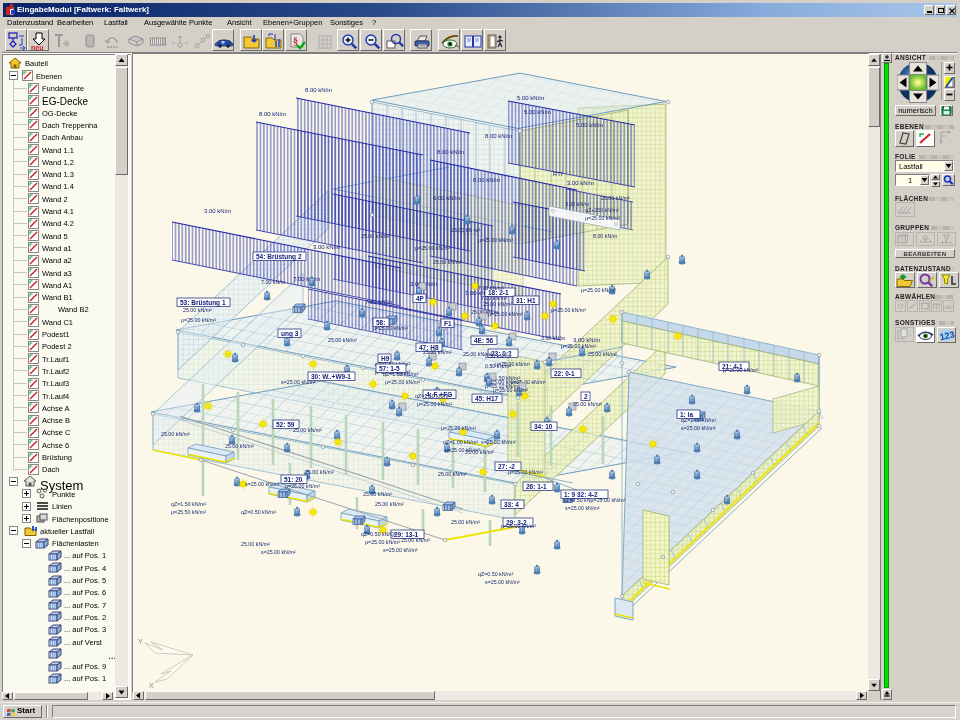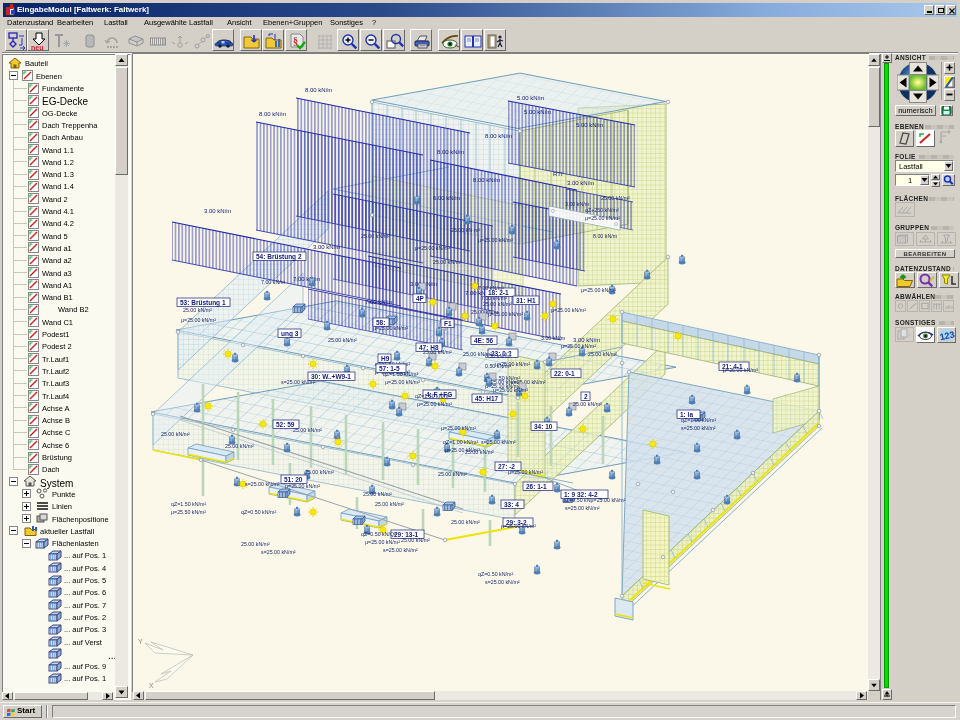--- a/index.html
+++ b/index.html
@@ -24,21 +24,21 @@
 <div class="btn" style="left:935px;top:5px;width:10px;height:10px;"></div>
 <div class="btn" style="left:946px;top:5px;width:10px;height:10px;"></div>
 <div class="abs" style="left:926.5px;top:11px;width:5px;height:1.5px;background:#000;"></div>
 <div class="abs" style="left:938px;top:7.5px;width:5.5px;height:5.5px;border:1px solid #000;border-top-width:1.5px;"></div>
 <svg class="abs" style="left:949px;top:7.5px" width="6" height="6" viewBox="0 0 6 6">
     <path d="M0.5 0.5 L5.5 5.5 M5.5 0.5 L0.5 5.5" stroke="#000" stroke-width="1.1"></path>
   </svg>
 <div class="abs" style="left:7px;top:18px;font-size:7.5px;color:#000;">Datenzustand</div>
 <div class="abs" style="left:57px;top:18px;font-size:7.5px;color:#000;">Bearbeiten</div>
 <div class="abs" style="left:104px;top:18px;font-size:7.5px;color:#000;">Lastfall</div>
-<div class="abs" style="left:144px;top:18px;font-size:7.5px;color:#000;">Ausgewählte Lastfall</div>
+<div class="abs" style="left:144px;top:18px;font-size:7.5px;color:#000;">Ausgewählte Punkte</div>
 <div class="abs" style="left:227px;top:18px;font-size:7.5px;color:#000;">Ansicht</div>
 <div class="abs" style="left:263px;top:18px;font-size:7.5px;color:#000;">Ebenen+Gruppen</div>
 <div class="abs" style="left:330px;top:18px;font-size:7.5px;color:#000;">Sonstiges</div>
 <div class="abs" style="left:372px;top:18px;font-size:7.5px;color:#000;">?</div>
 <div class="abs" style="left:5px;top:29px;width:22px;height:22px;background:#d4d0c8;border-top:1px solid #ffffff;border-left:1px solid #ffffff;border-right:1px solid #6a6a6a;border-bottom:1px solid #6a6a6a;">
     <svg width="22" height="22" viewBox="0 0 22 20">
       <rect x="3" y="2" width="8" height="5" fill="none" stroke="#2222bb" stroke-width="1.3"></rect>
       <path d="M7 7 v3 m0 0 l-3 3 l3 3 l3 -3 z" fill="none" stroke="#2222bb" stroke-width="1.3"></path>
       <path d="M13 5 h5 m-5 9 h3 m0 0 v-7" fill="none" stroke="#2233cc" stroke-width="1"></path>
       <path d="M14 17 h5 l-2 -2 m2 2 l-2 2" stroke="#2233cc" fill="none"></path>
@@ -430,21 +430,21 @@
       </svg>
       <div class="abs" style="left:39px;top:410.3px;font-size:7.5px;white-space:nowrap;color:#000;">Dach</div>
       <svg class="abs" style="left:6px;top:422.1px" width="9" height="9" viewBox="0 0 9 9">
         <rect x="0.5" y="0.5" width="8" height="8" fill="#fff" stroke="#888"></rect>
         <path d="M2 4.5 h5" stroke="#000"></path>
       </svg>
       <svg class="abs" style="left:21px;top:421.1px" width="12" height="11" viewBox="0 0 12 11">
         <path d="M6 0 L12 5 H10 V10 H2 V5 H0 Z" fill="#e8e4da" stroke="#555"></path>
         <rect x="4.5" y="6.5" width="3" height="3.5" fill="#555"></rect>
       </svg>
-      <div class="abs" style="left:37px;top:422.6px;font-size:10px;white-space:nowrap;color:#000;">System</div>
+      <div class="abs" style="left:37px;top:422.6px;font-size:13px;white-space:nowrap;color:#000;">System</div>
       <svg class="abs" style="left:19px;top:434.40000000000003px" width="9" height="9" viewBox="0 0 9 9">
         <rect x="0.5" y="0.5" width="8" height="8" fill="#fff" stroke="#888"></rect>
         <path d="M2 4.5 h5" stroke="#000"></path>
         <path d="M4.5 2 v5" stroke="#000"></path>
       </svg>
       <svg class="abs" style="left:33px;top:433.40000000000003px" width="13" height="11" viewBox="0 0 13 11">
         <circle cx="3" cy="3" r="2" fill="none" stroke="#555"></circle>
         <circle cx="9" cy="2.5" r="1.6" fill="none" stroke="#555"></circle>
         <circle cx="6" cy="8" r="2" fill="none" stroke="#555"></circle>
       </svg>

